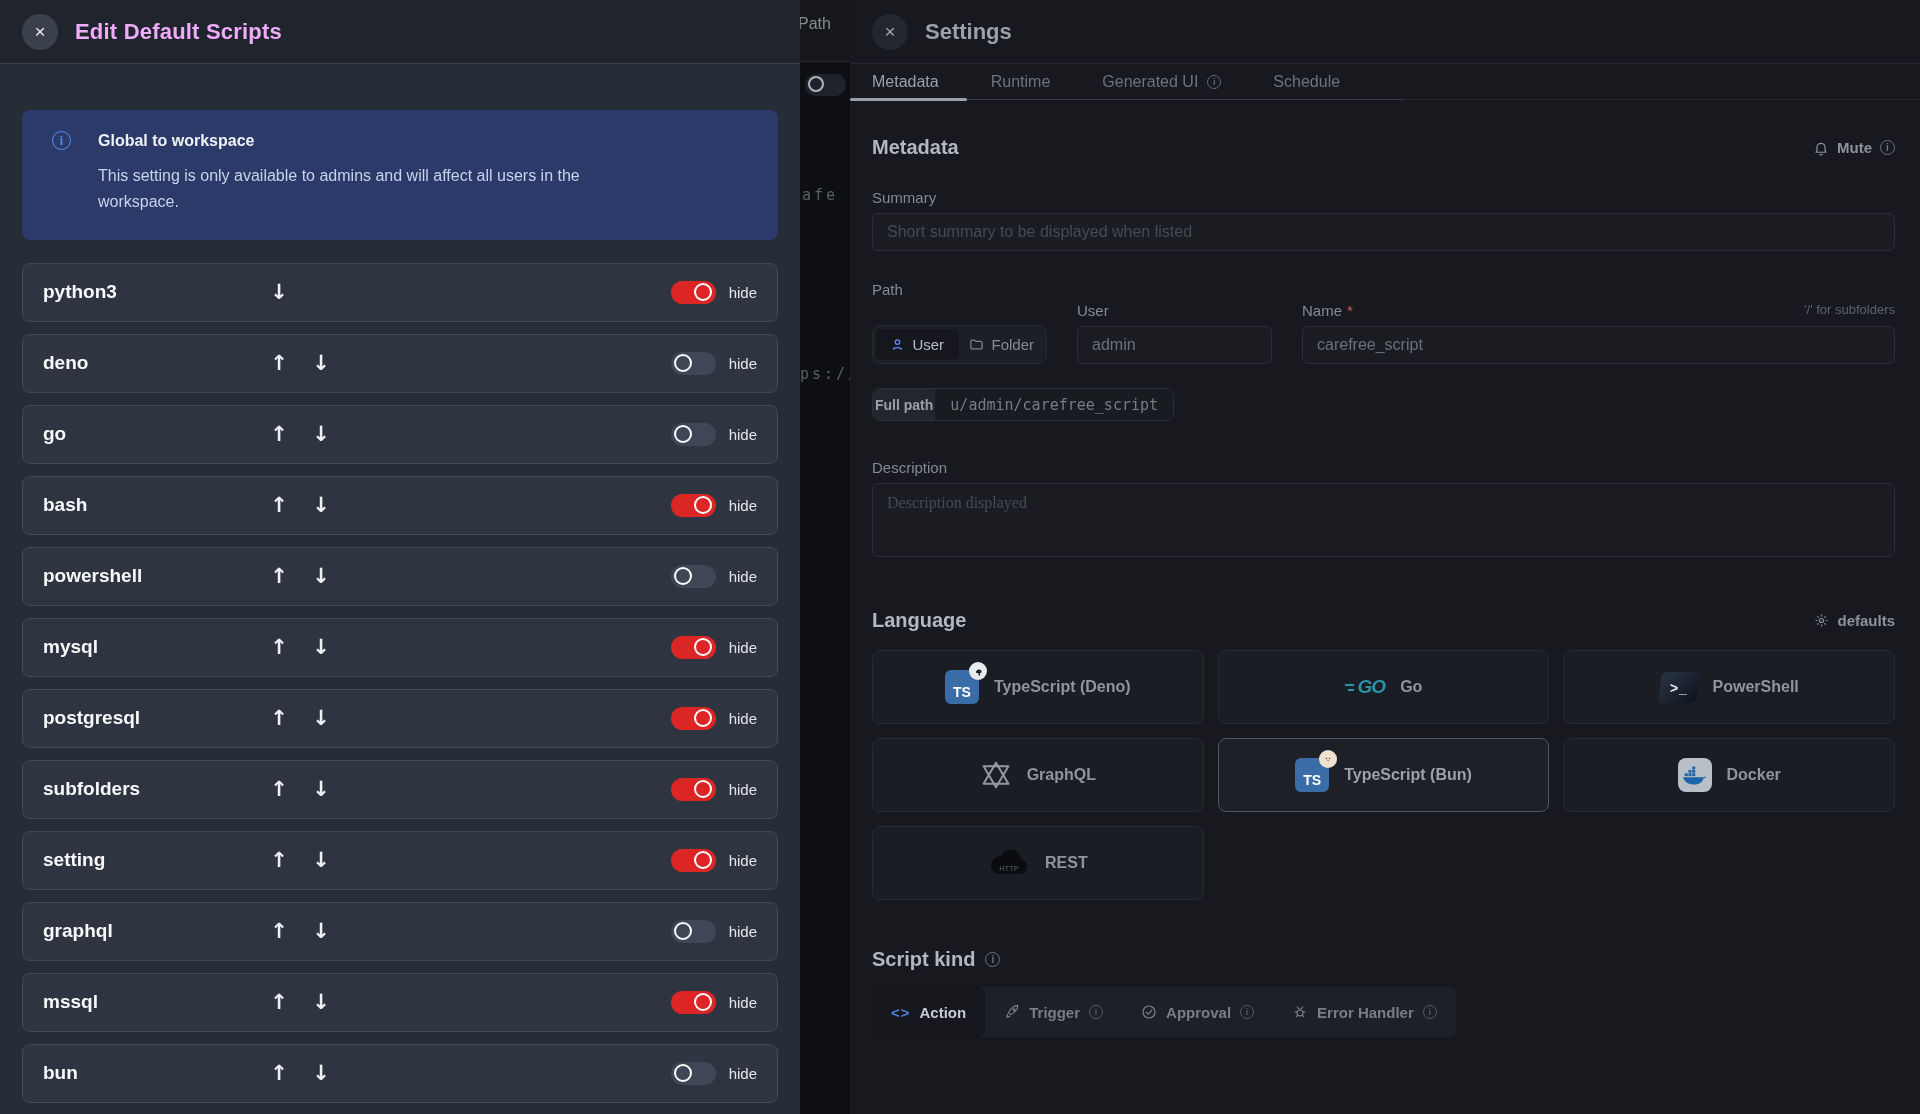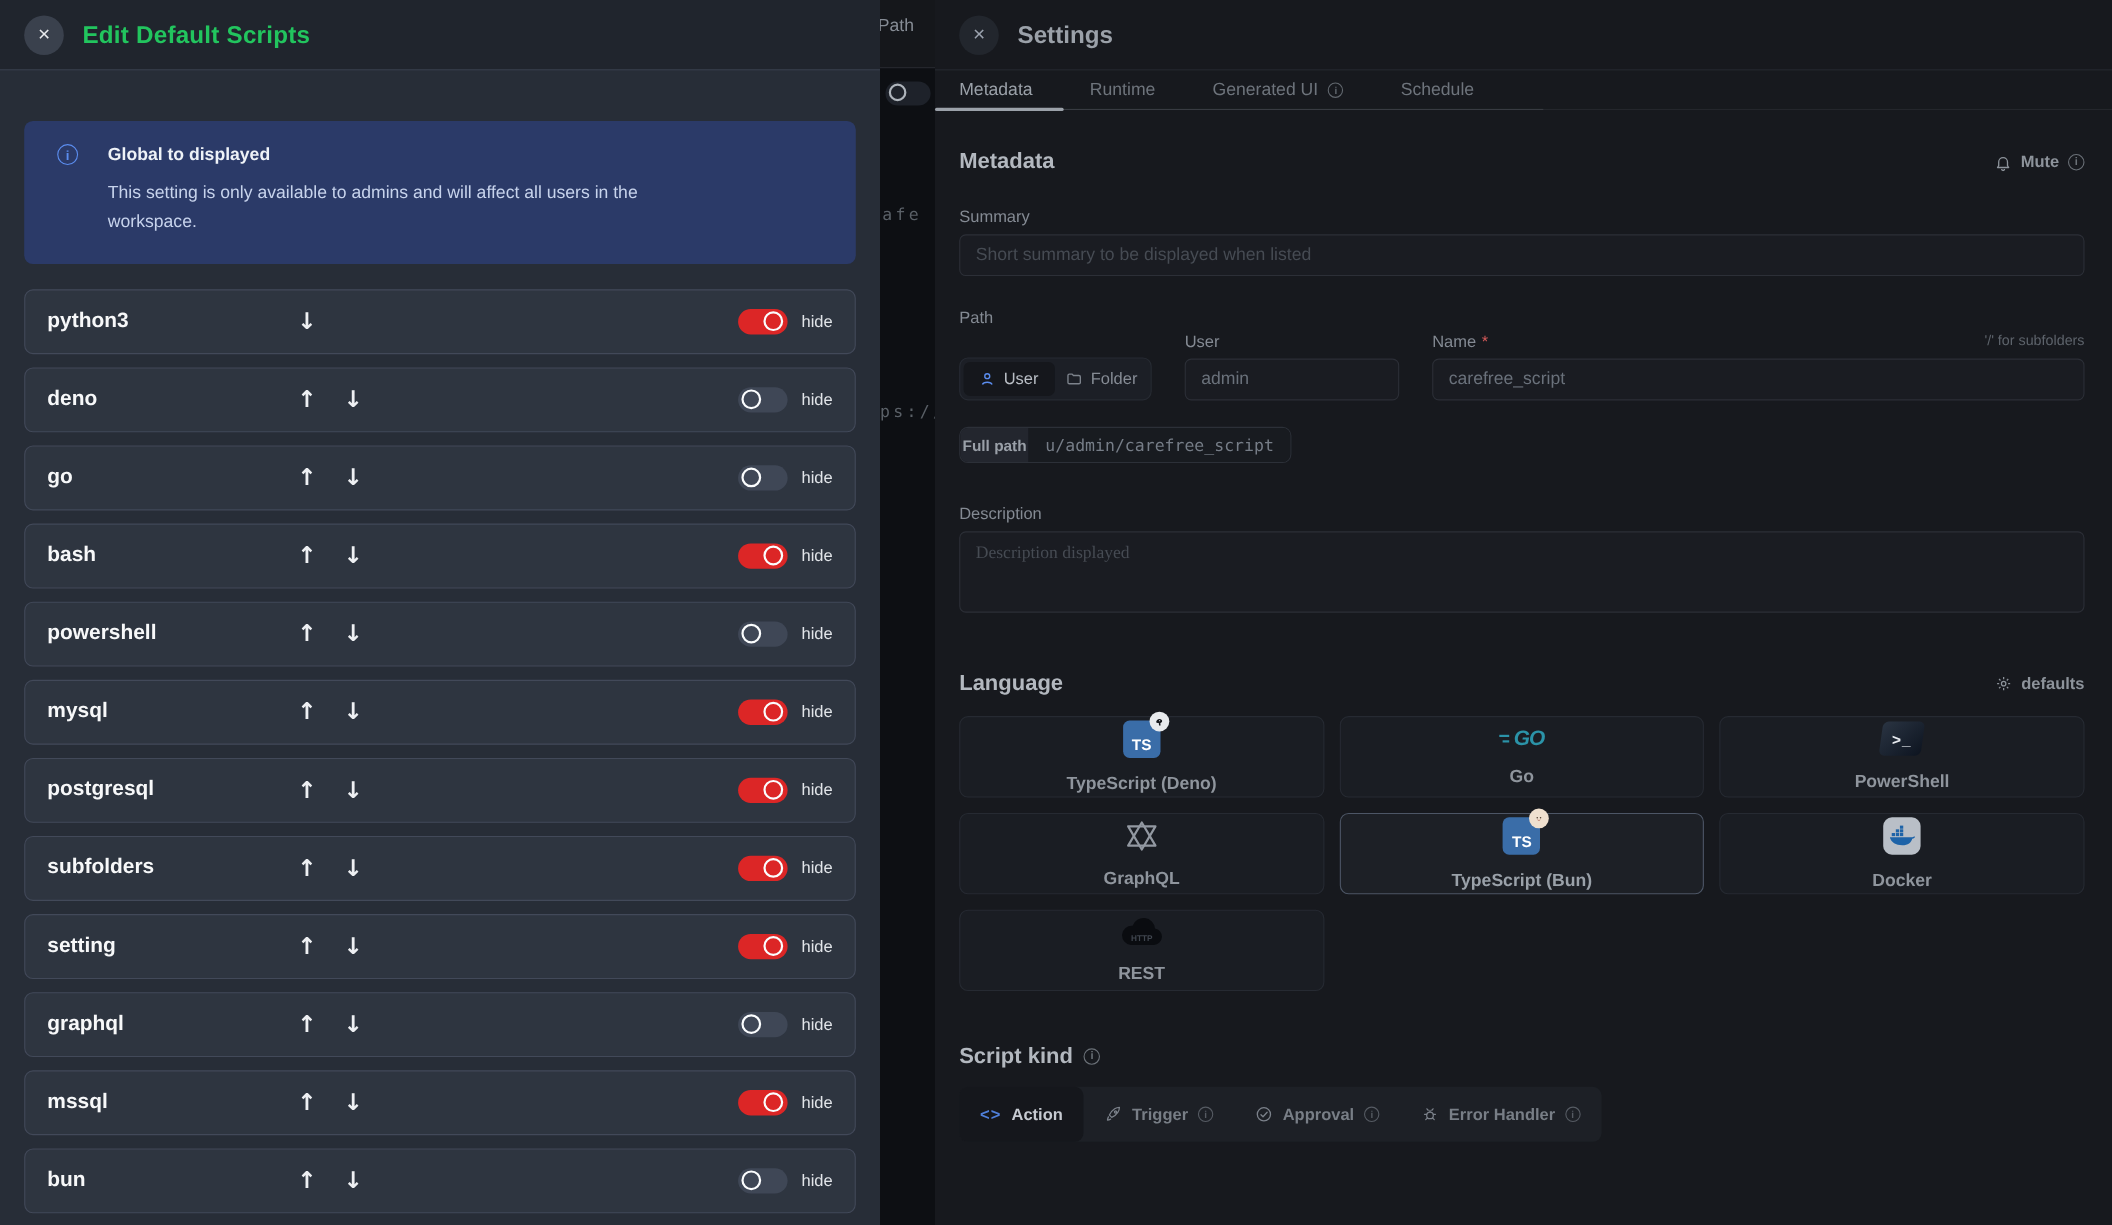--- a/index.html
+++ b/index.html
@@ -13,21 +13,21 @@
   .spacer { flex:1; }
   button { background:none; border:none; cursor:pointer; font-family:inherit; }
 
   
   .left-drawer { position:absolute; left:0; top:0; width:800px; height:1114px;
     background:#272d37; display:flex; flex-direction:column; }
   .ld-header { height:64px; flex:0 0 auto; flex-shrink:0; background:#20252d;
     border-bottom:1px solid #3b4250; display:flex; align-items:center; gap:17px; padding:0 22px; }
   .circle-btn { width:36px; height:36px; border-radius:50%; background:#3a414d; color:#e8eaed;
     font-size:19px; display:flex; align-items:center; justify-content:center; line-height:1; }
-  .ld-title { color:#22c55e; font-size:22px; font-weight:700; letter-spacing:.2px; }
+  .ld-title { color:#f0abfc; font-size:22px; font-weight:700; letter-spacing:.2px; }
   .ld-body { flex:1; padding:46px 22px 0; overflow:hidden; }
 
   .info-box { background:#2b3a68; border-radius:8px; padding:21px 30px 24px; }
   .info-head { display:flex; align-items:center; gap:27px; }
   .info-head .icircle { color:#5b8def; width:19px; height:19px; font-size:12px; }
   .info-title { color:#eef2f7; font-size:16px; font-weight:600; }
   .info-body { margin:13px 0 0 46px; color:#c7d3ec; font-size:16px; line-height:1.65; max-width:556px; }
 
   .srow { margin-top:12px; height:59px; background:#2e3540; border:1px solid #424959;
     border-radius:8px; display:flex; align-items:center; padding:0 20px; }
@@ -109,21 +109,21 @@
   .fullpath-label { background:#23262e; color:#9aa0a8; font-size:14px; font-weight:700;
     display:flex; align-items:center; padding:0 2px; }
   .fullpath-value { background:#181b20; color:#767d87; font-size:15px;
     font-family:"DejaVu Sans Mono", monospace; display:flex; align-items:center; padding:0 15px; }
 
   .mt38 { margin-top:38px; } .mt48 { margin-top:48px; }
 
   .lang-grid { margin-top:18px; display:grid; grid-template-columns:repeat(3,1fr); gap:14px; }
   .lang-btn { height:74px; background:#1a1d23; border:1px solid #262a32; border-radius:8px;
     display:flex; align-items:center; justify-content:center; gap:15px;
-    color:#8f959d; font-size:16px; font-weight:700; cursor:pointer;flex-direction:column; }
+    color:#8f959d; font-size:16px; font-weight:700; cursor:pointer; }
   .lang-btn.selected { border-color:#4d5666; background:#1d2026; color:#9aa1a9; }
   .lang-ico { position:relative; display:inline-flex; }
   .ts-tile { width:34px; height:34px; border-radius:6px; background:#3a6da8; color:#fff;
     display:flex; align-items:flex-end; justify-content:center; font-size:14px; font-weight:700;
     padding-bottom:4px; }
   .badge { position:absolute; top:-8px; right:-8px; width:18px; height:18px; border-radius:50%;
     display:flex; align-items:center; justify-content:center; }
   .deno-badge { background:#e8eaed; }
   .bun-badge { background:#efe0cf; }
   .go-mark { display:inline-flex; align-items:center; gap:4px; color:#2b93a8;
@@ -353,21 +353,21 @@
 
 <div class="left-drawer">
   <div class="ld-header">
     <button class="circle-btn">×</button>
     <span class="ld-title">Edit Default Scripts</span>
   </div>
   <div class="ld-body">
     <div class="info-box">
       <div class="info-head">
         <span class="icircle">i</span>
-        <span class="info-title">Global to displayed</span>
+        <span class="info-title">Global to workspace</span>
       </div>
       <div class="info-body">This setting is only available to admins and will affect all users in the workspace.</div>
     </div>
     <div>
         <div class="srow">
       <span class="srow-name">python3</span>
       <span class="srow-arrows">
 
         <button class="arrow-btn">↓</button>
       </span>

